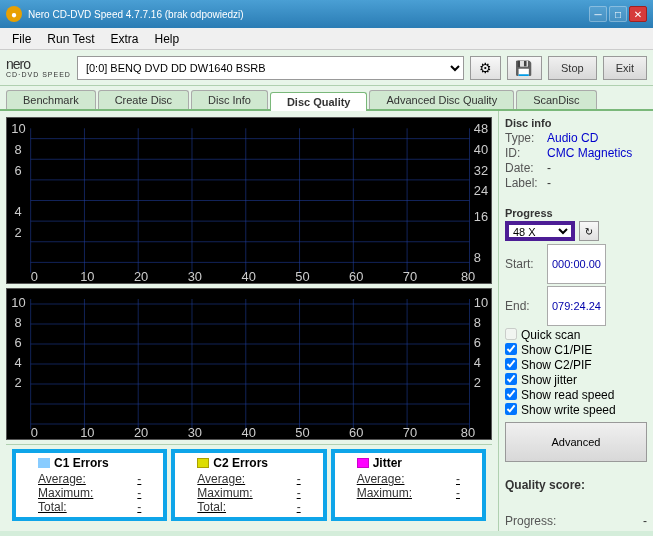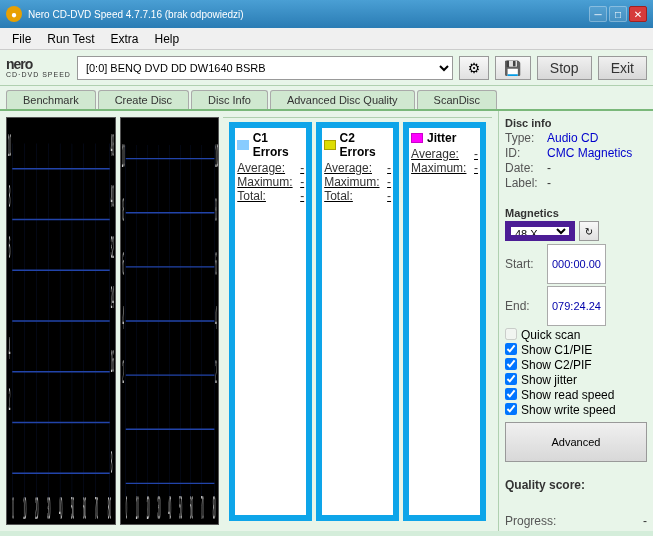--- a/index.html
+++ b/index.html
@@ -37,21 +37,21 @@
     .toolbar {
       background: #e8f5e9;
       display: flex;
       align-items: center;
       padding: 4px 6px;
       gap: 6px;
       border-bottom: 1px solid #b0d0b0;
       height: 36px;
     }
     .nero-logo { display: flex; flex-direction: column; align-items: flex-start; line-height: 1; }
-    .nero-text { font-size: 14px; font-weight: bold; color: #333; letter-spacing: -1px; }
+    .nero-text { font-size: 14px; font-weight: normal; color: #333; letter-spacing: -1px; }
     .nero-sub { font-size: 7px; color: #333; letter-spacing: 1px; }
     .drive-selector {
       flex: 1;
       display: flex;
       align-items: center;
       gap: 4px;
     }
     .drive-select {
       flex: 1;
       height: 24px;
@@ -62,21 +62,21 @@
     }
     .toolbar-btn {
       height: 24px;
       min-width: 24px;
       border: 1px solid #999;
       background: linear-gradient(to bottom, #f8f8f8, #e0e0e0);
       cursor: pointer;
       display: flex;
       align-items: center;
       justify-content: center;
-      font-size: 14px;
+      font-size: 11px;
       padding: 0 8px;
     }
     .stop-btn { background: linear-gradient(to bottom, #f0f0f0, #d8d8d8); color: #333; font-weight: normal; padding: 0 12px; }
     .exit-btn { background: linear-gradient(to bottom, #f0f0f0, #d8d8d8); color: #333; padding: 0 12px; }
     .icon-btn { font-size: 14px; }
 
     
     .tabs {
       background: #e8f5e9;
       display: flex;
@@ -109,43 +109,43 @@
       display: flex;
       background: #e8f5e9;
       height: calc(536px - 28px - 22px - 36px - 30px);
     }
 
     
     .chart-area {
       flex: 1;
       padding: 6px;
       display: flex;
-      flex-direction: row;
+      flex-direction: column;
       gap: 4px;
     }
 
     .chart-container {
       position: relative;
       background: #000;
       border: 1px solid #555;
       flex: 1;
     }
 
     
     .legend-area {
       display: flex;
       padding: 4px 6px;
       gap: 0;
       background: #e8f5e9;
       border-top: 1px solid #b0d0b0;
     }
     .legend-group {
       flex: 1;
-      border: 6px solid #0ea5e9;
-      padding: 3px 2px;
+      border: 4px solid #0ea5e9;
+      padding: 3px 22px;
       background: white;
       margin-right: 4px;
     }
     .legend-group:last-child { margin-right: 0; }
     .legend-title { display: flex; align-items: center; gap: 4px; font-size: 11px; font-weight: bold; margin-bottom: 2px; }
     .legend-color-box { width: 12px; height: 10px; border: 1px solid #888; }
     .legend-row { display: flex; justify-content: space-between; font-size: 11px; text-decoration: underline; }
     .legend-label { color: #333; }
     .legend-value { color: #333; }
 
@@ -160,21 +160,21 @@
       gap: 4px;
       overflow-y: auto;
     }
     .panel-section-title { font-weight: bold; font-size: 11px; color: #333; margin-bottom: 2px; }
     .info-row { display: flex; gap: 4px; font-size: 11px; margin-bottom: 1px; }
     .info-label { color: #555; min-width: 38px; }
     .info-value { color: #0000cc; font-weight: normal; }
     .info-value.dash { color: #333; }
 
     .settings-row { display: flex; align-items: center; gap: 4px; margin-bottom: 3px; }
-    .speed-select { width: 70px; height: 20px; font-size: 11px; border: 6px solid #4c1d95; background: white; }
+    .speed-select { width: 70px; height: 20px; font-size: 11px; border: 4px solid #4c1d95; background: white; }
     .refresh-btn { width: 20px; height: 20px; border: 1px solid #999; background: linear-gradient(to bottom, #f8f8f8, #e0e0e0); cursor: pointer; font-size: 10px; display: flex; align-items: center; justify-content: center; }
 
     .time-row { display: flex; align-items: center; gap: 4px; font-size: 11px; margin-bottom: 2px; }
     .time-label { min-width: 38px; color: #555; }
     .time-value { color: #0000aa; background: white; border: 1px solid #aaa; padding: 13px 4px; font-size: 11px; }
 
     .checkbox-row { display: flex; align-items: flex-start; gap: 4px; font-size: 11px; margin-bottom: 1px; }
     input[type=checkbox] { width: 12px; height: 12px; cursor: pointer; }
 
     .advanced-btn {
@@ -234,20 +234,21 @@
   <button class="toolbar-btn icon-btn" title="Settings">⚙</button>
   <button class="toolbar-btn icon-btn" title="Save">💾</button>
   <button class="toolbar-btn stop-btn">Stop</button>
   <button class="toolbar-btn exit-btn">Exit</button>
 </div>
 
 <div class="tabs">
   <div class="tab">Benchmark</div>
   <div class="tab">Create Disc</div>
   <div class="tab">Disc Info</div>
+  <div class="tab active">Disc Quality</div>
   <div class="tab">Advanced Disc Quality</div>
   <div class="tab">ScanDisc</div>
 </div>
 
 <div class="main-content">
 
   <div class="chart-area">
 
     <div class="chart-container" style="flex: 1.1;">
       <svg class="chart-grid" viewBox="0 0 450 160" preserveAspectRatio="none" xmlns="http://www.w3.org/2000/svg">
@@ -414,21 +415,21 @@
       </div>
       <div class="info-row">
         <span class="info-label">Label:</span>
         <span class="info-value dash">-</span>
       </div>
     </div>
 
     <div class="divider"></div>
 
     <div>
-      <div class="panel-section-title">Magnetics</div>
+      <div class="panel-section-title">Progress</div>
       <div class="settings-row">
         <select class="speed-select">
           <option>48 X</option>
           <option>8 X</option>
           <option>16 X</option>
           <option>24 X</option>
           <option>32 X</option>
           <option>40 X</option>
         </select>
         <button class="refresh-btn" title="Refresh">↻</button>

